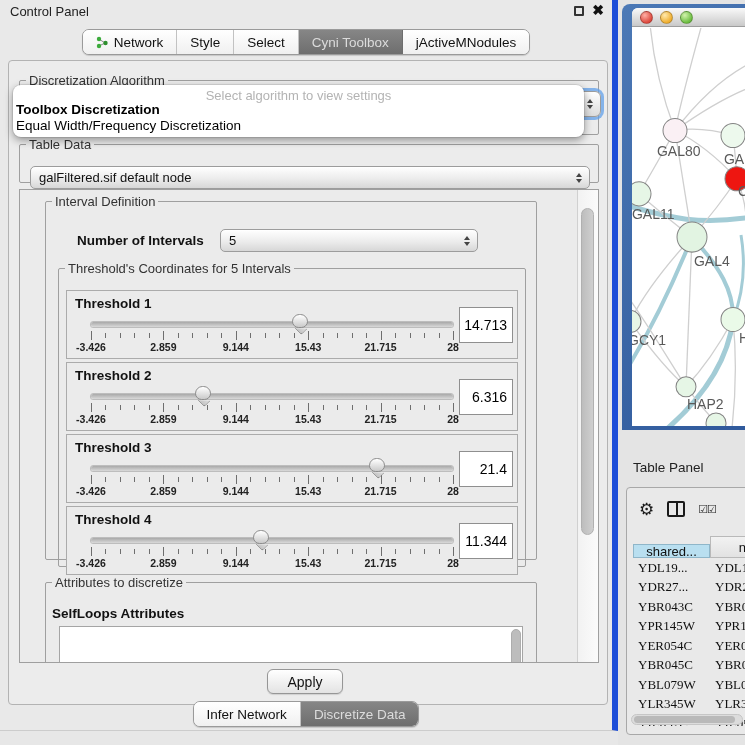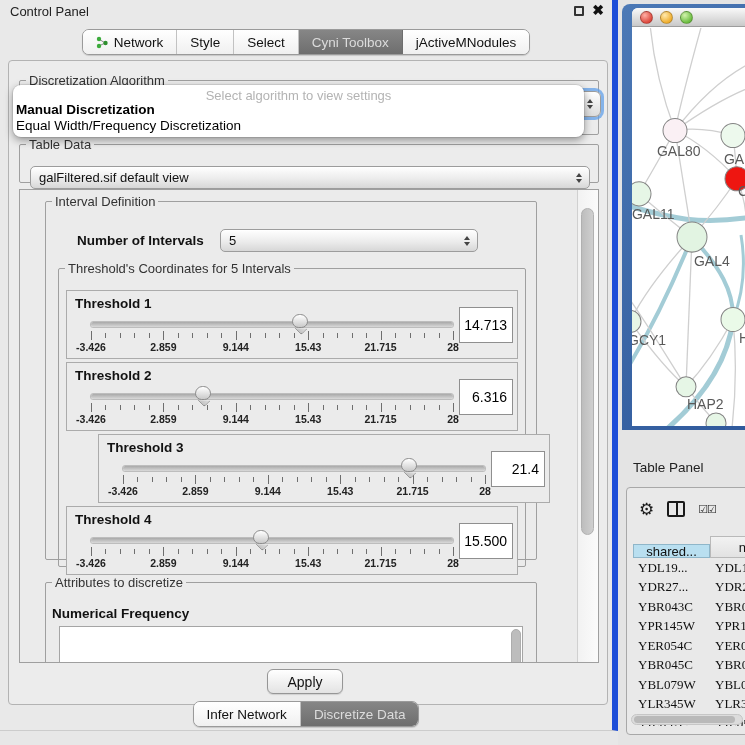--- a/index.html
+++ b/index.html
@@ -160,29 +160,29 @@
       <div class="combo algo-combo-sliver">
         <span class="arrows">
             <i class="up"></i>
             <i class="dn"></i>
           </span>
       </div>
 
       <div class="algo-popup">
         <div class="popup-prompt">Select algorithm to view settings</div>
         <div id="popupItems">
-            <div class="popup-item highlight">Manual Discretization</div>
+            <div class="popup-item highlight">Toolbox Discretization</div>
             <div class="popup-item">Equal Width/Frequency Discretization</div>
           </div>
       </div>
 
       <fieldset class="group table-data-group">
         <legend>Table Data</legend>
         <div class="combo table-data-combo">
-          <span>galFiltered.sif default view</span>
+          <span>galFiltered.sif default node</span>
           <span class="arrows">
               <i class="up"></i>
               <i class="dn"></i>
             </span>
         </div>
       </fieldset>
 
       <div class="scrollpane">
         <div class="vp">
 
@@ -273,21 +273,21 @@
                       <div class="tick major" style="left: 100%;"></div>
                     </div>
                     <div class="tick-label" style="left: 24px;">-3.426</div>
                     <div class="tick-label" style="left: 96.4px;">2.859</div>
                     <div class="tick-label" style="left: 168.8px;">9.144</div>
                     <div class="tick-label" style="left: 241.2px;">15.43</div>
                     <div class="tick-label" style="left: 313.6px;">21.715</div>
                     <div class="tick-label" style="left: 386px;">28</div>
                     <div class="th-value">6.316</div>
                   </div>
-                  <div class="th-panel" style="top: 158px; margin-left: 32px;">
+                  <div class="th-panel" style="top: 158px;">
                     <div class="th-label">Threshold 3</div>
                     <div class="th-track"></div>
                     <div class="th-thumb" style="left: 301.974px;"></div>
                     <div class="th-ticks">
                       <div class="tick major" style="left: 0%;"></div>
                       <div class="tick minor" style="left: 4%;"></div>
                       <div class="tick minor" style="left: 8%;"></div>
                       <div class="tick minor" style="left: 12%;"></div>
                       <div class="tick minor" style="left: 16%;"></div>
                       <div class="tick major" style="left: 20%;"></div>
@@ -351,29 +351,29 @@
                       <div class="tick minor" style="left: 92%;"></div>
                       <div class="tick minor" style="left: 96%;"></div>
                       <div class="tick major" style="left: 100%;"></div>
                     </div>
                     <div class="tick-label" style="left: 24px;">-3.426</div>
                     <div class="tick-label" style="left: 96.4px;">2.859</div>
                     <div class="tick-label" style="left: 168.8px;">9.144</div>
                     <div class="tick-label" style="left: 241.2px;">15.43</div>
                     <div class="tick-label" style="left: 313.6px;">21.715</div>
                     <div class="tick-label" style="left: 386px;">28</div>
-                    <div class="th-value">15.500</div>
+                    <div class="th-value">11.344</div>
                   </div>
                 </div>
             </fieldset>
           </fieldset>
 
           <fieldset class="group attributes-group">
             <legend class="blue">Attributes to discretize</legend>
-            <span class="attr-subtitle">Numerical Frequency</span>
+            <span class="attr-subtitle">SelfLoops Attributes</span>
             <div class="attr-list">
               <div class="attr-scroll"></div>
             </div>
           </fieldset>
 
         </div>
         <div class="vscrollbar">
           <div class="vscroll-thumb sp-thumb"></div>
         </div>
       </div>

